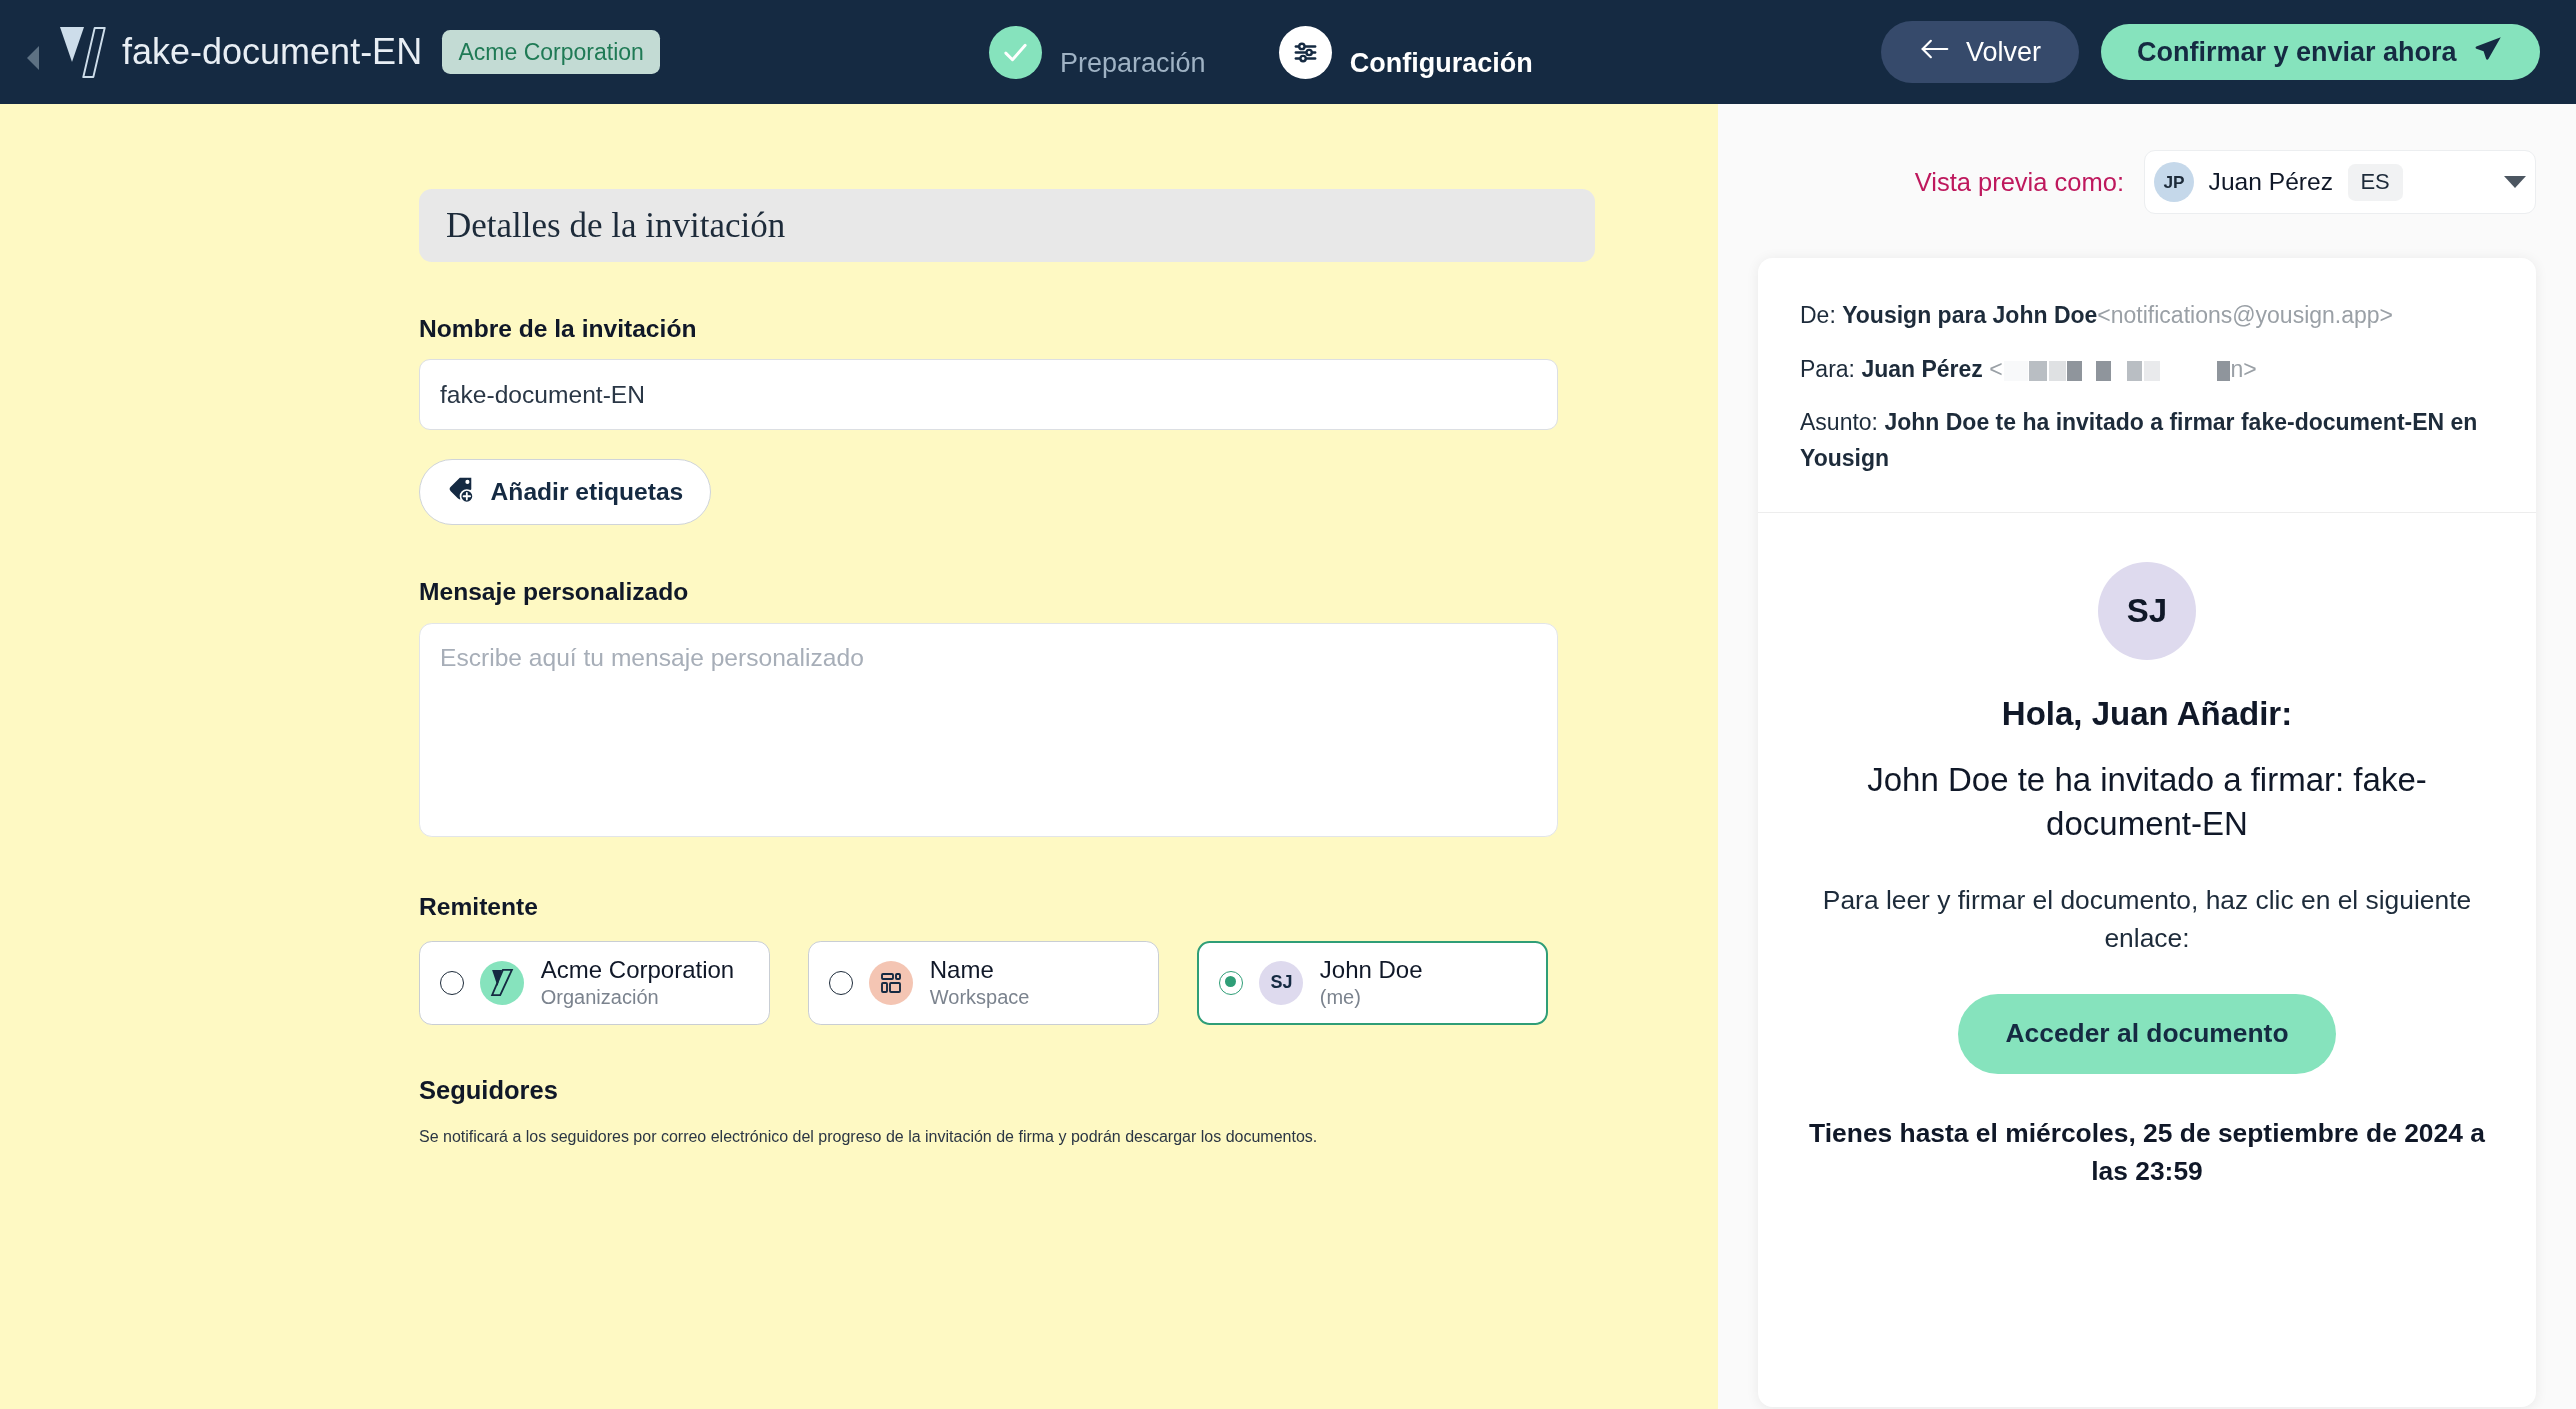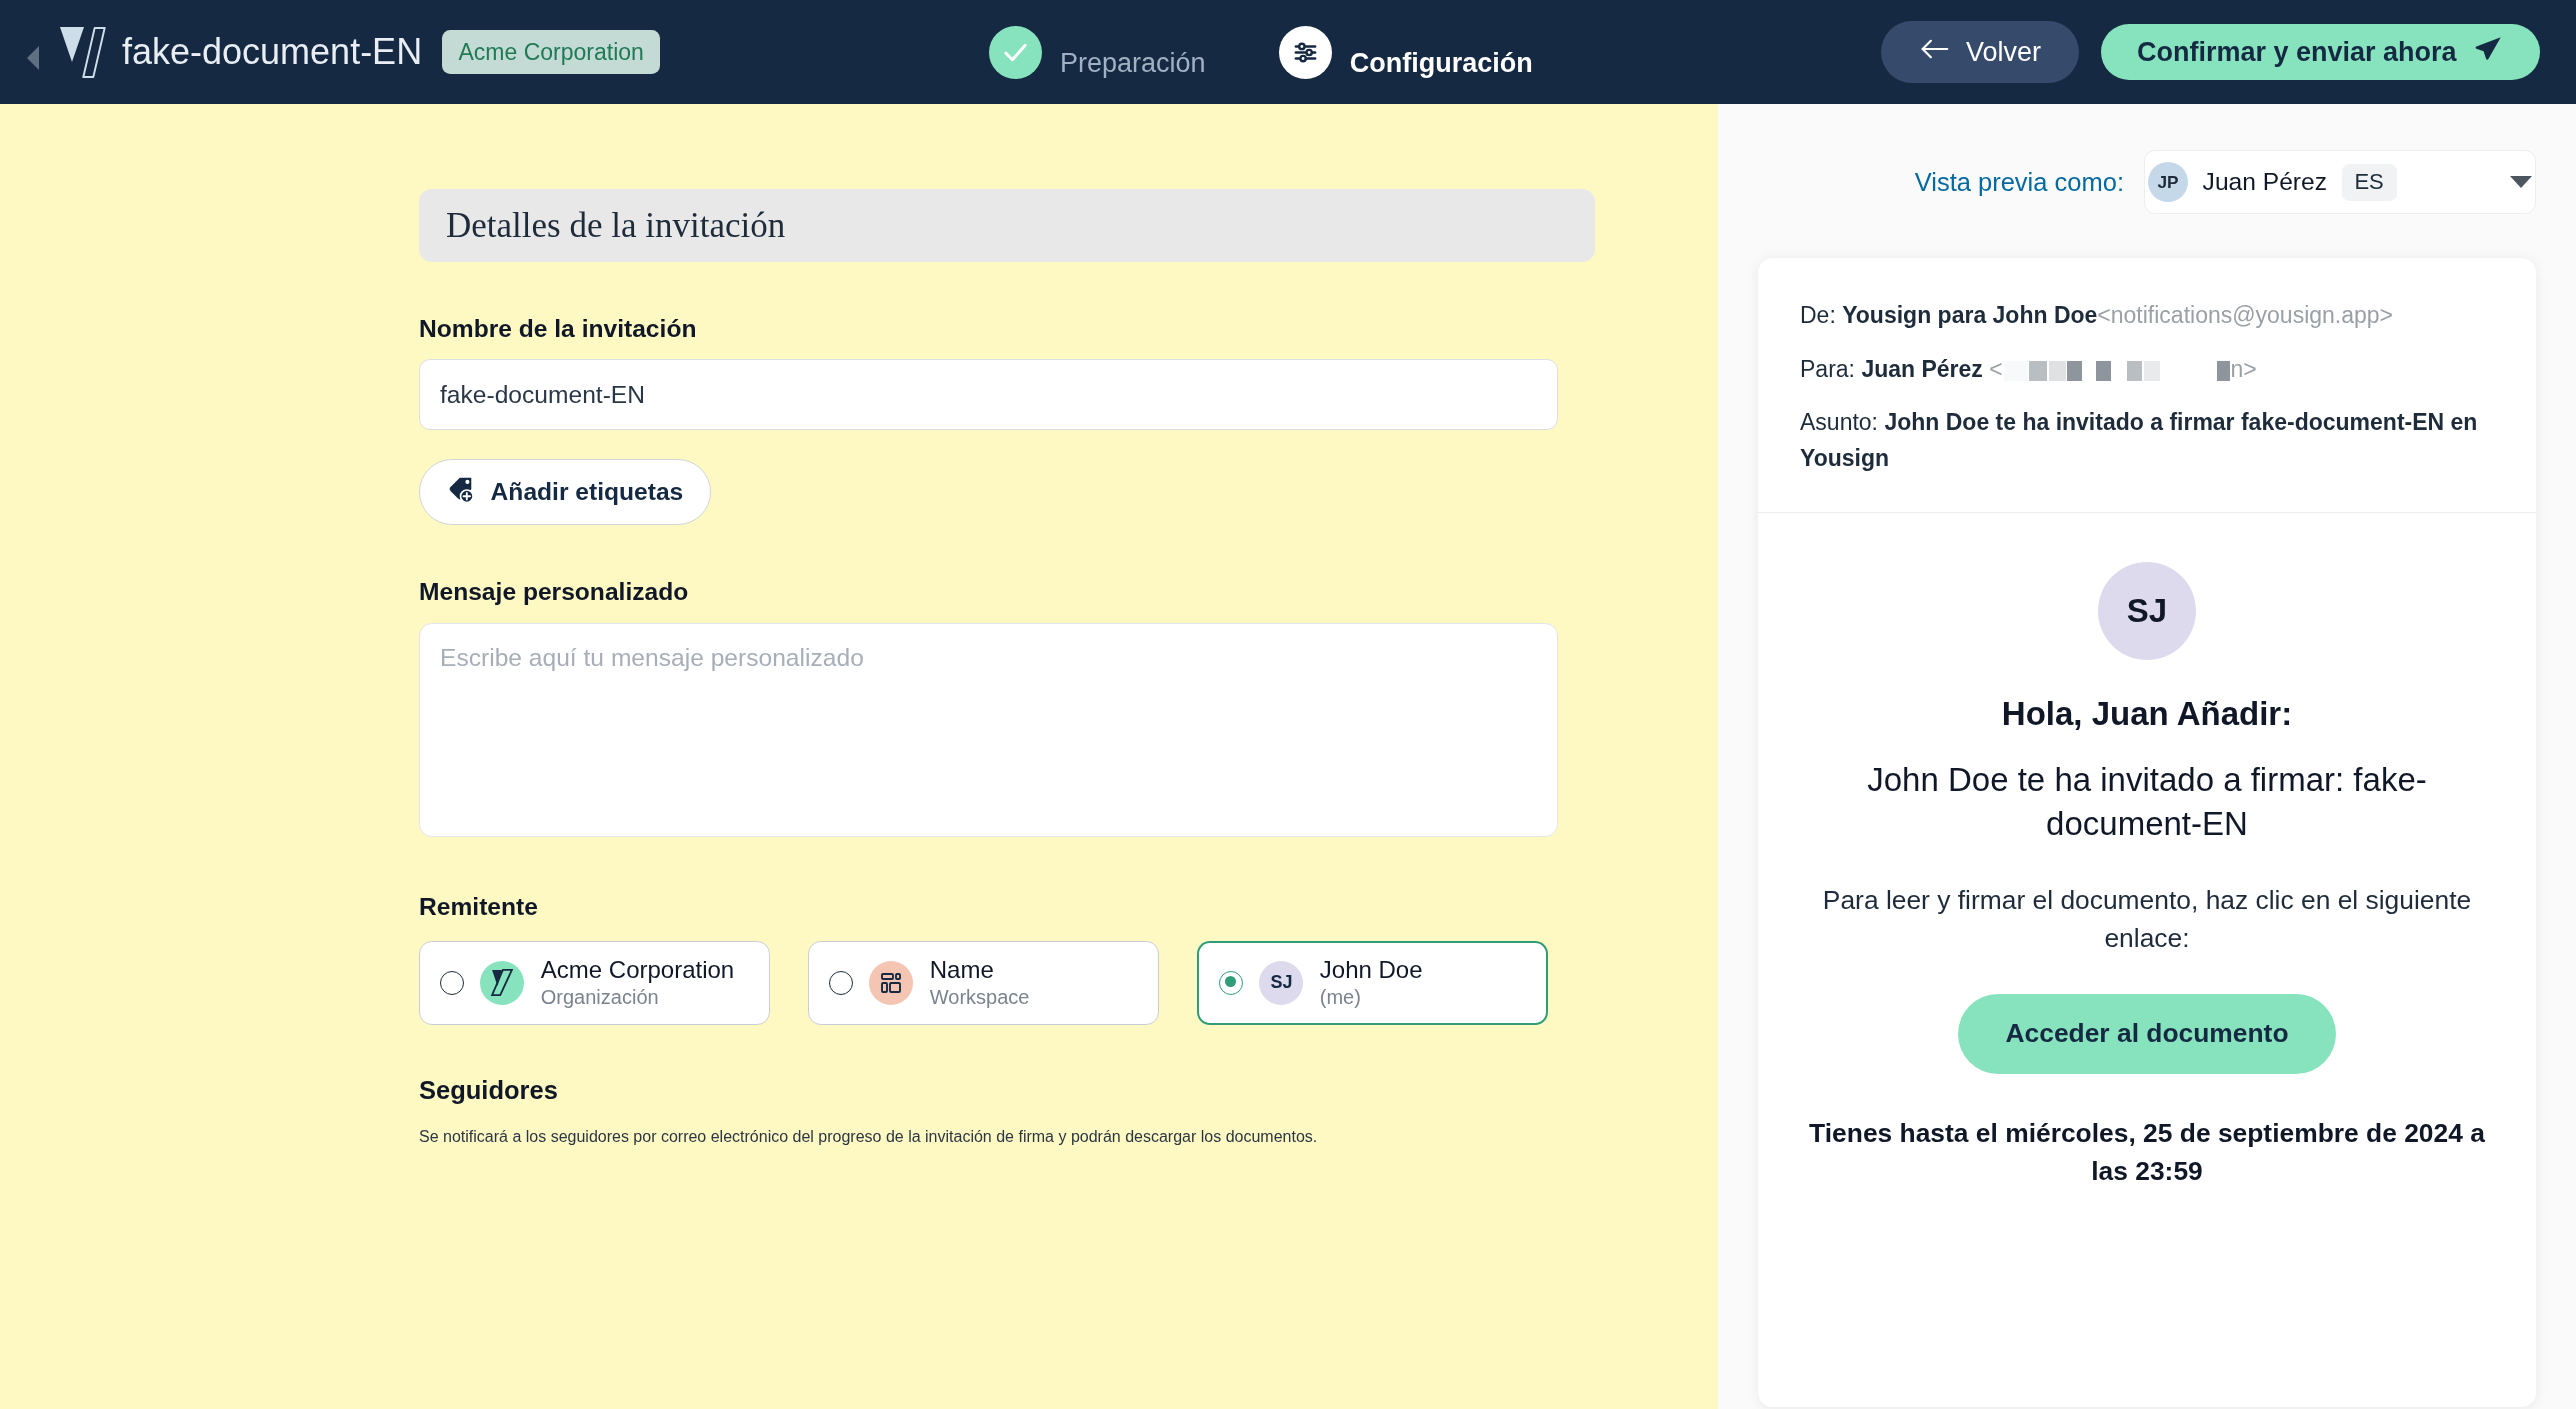--- a/index.html
+++ b/index.html
@@ -200,25 +200,25 @@
   .preview {
     position: absolute; top: 104px; left: 1718px;
     width: 858px; height: 1305px;
     background: #fafafa;
     overflow: hidden;
   }
   .preview-head {
     display: flex; align-items: center; justify-content: flex-end;
     gap: 20px; padding: 46px 40px 0 0;
   }
-  .preview-head-label { font-size: 25.5px; color: #0369a1; white-space: nowrap; }
+  .preview-head-label { font-size: 25.5px; color: #be185d; white-space: nowrap; }
   .preview-select {
     width: 392px; height: 64px;
     background: #fff; border: 0.9px solid #eceef0; border-radius: 11px;
-    display: flex; align-items: center; gap: 14.6px; padding: 0 3px;
+    display: flex; align-items: center; gap: 14.6px; padding: 0 9px;
     cursor: pointer;
   }
   .avatar-jp {
     width: 40px; height: 40px; border-radius: 50%;
     background: #c5d8ea; color: #1d2b3a;
     font-size: 17.3px; font-weight: 700;
     display: flex; align-items: center; justify-content: center; flex: none;
   }
   .sel-name { font-size: 24.6px; color: #101828; white-space: nowrap; }
   .lang-chip {

